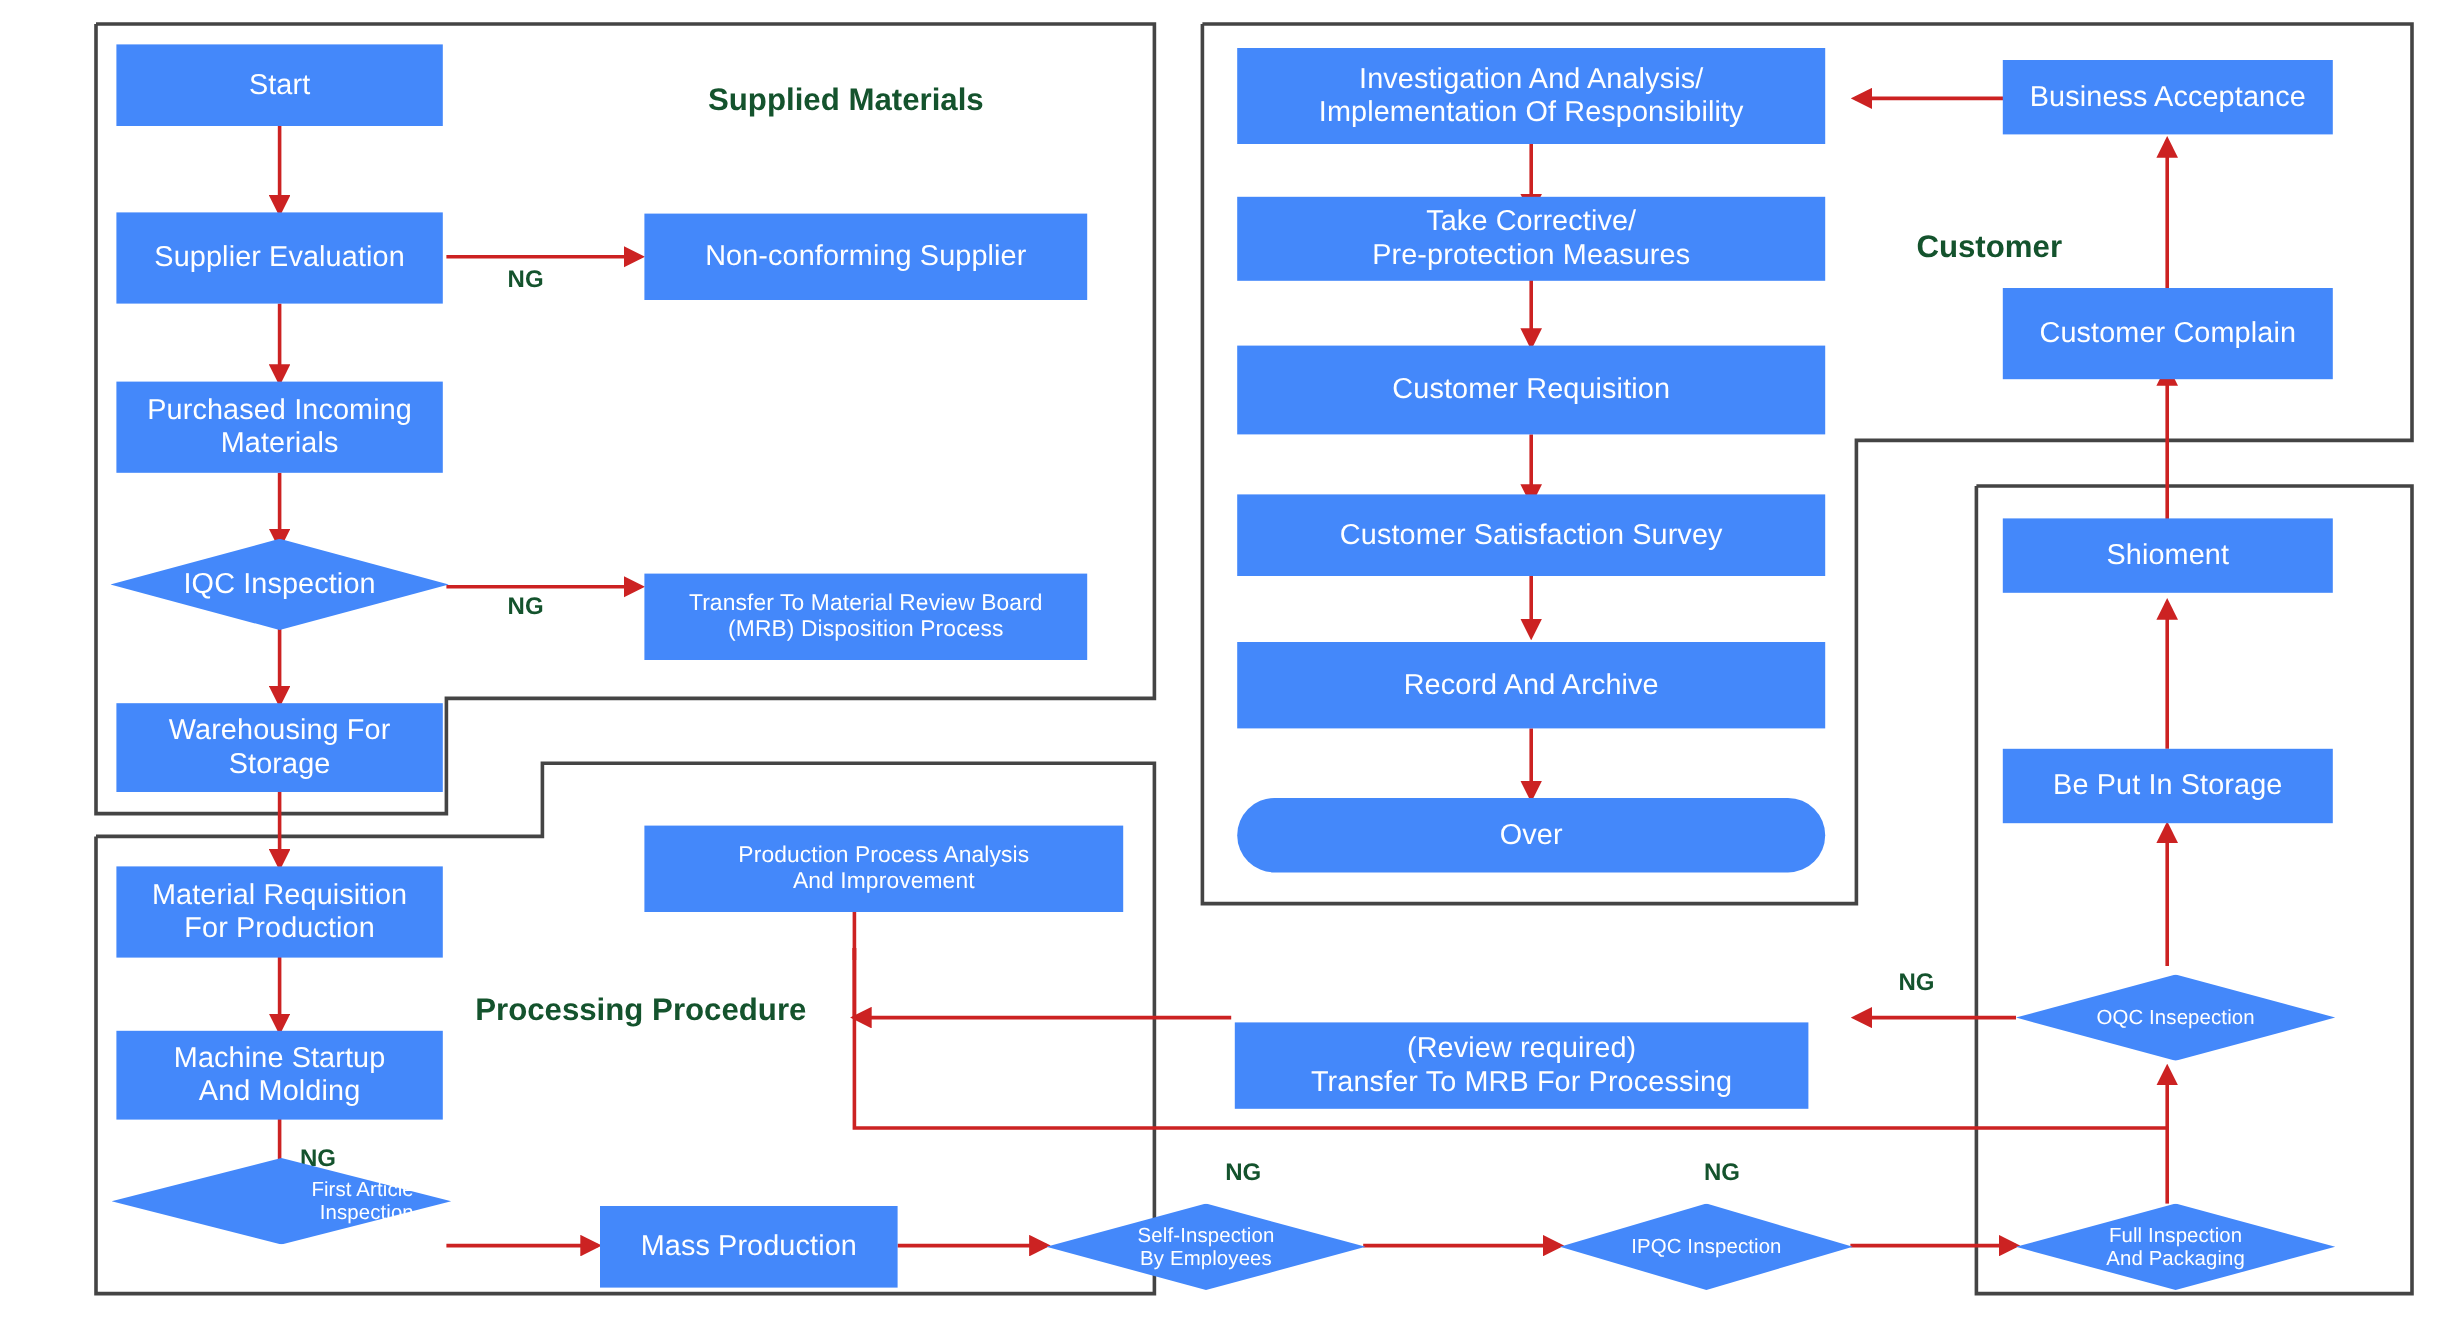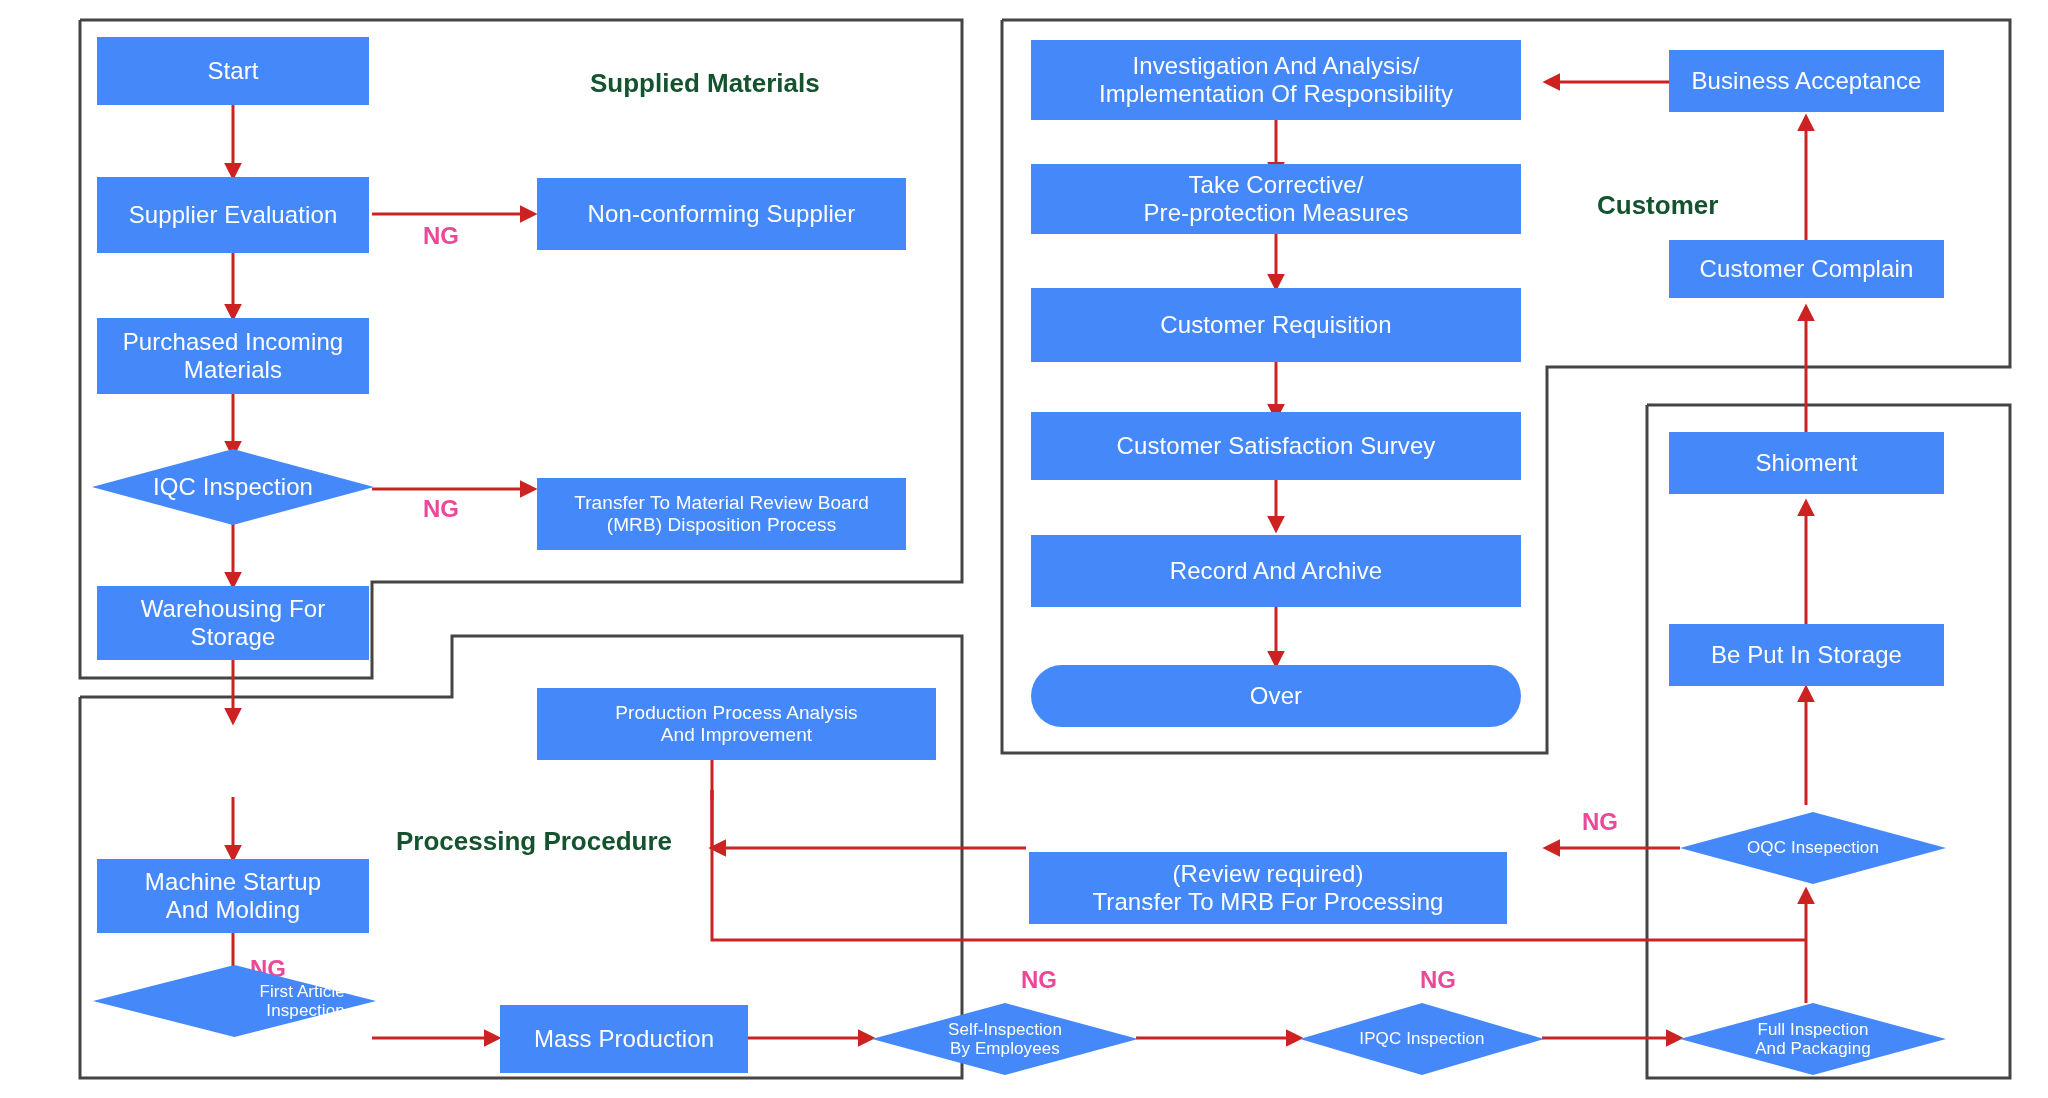--- a/index.html
+++ b/index.html
@@ -72,23 +72,23 @@
   
   #wires{
     position:absolute;
     left:0; top:0;
     width:2048px; height:1098px;
     pointer-events:none;
   }
   
   .edge-label{
     position:absolute;
-    color:#ec4899;
+    color:#14532d;
     font-weight:bold;
-    font-size:24px;
+    font-size:20px;
     white-space:nowrap;
   }
 </style>
 </head>
 <body>
 
 <div id="canvas">
 
   <svg id="groups" viewBox="0 0 2048 1098" width="2048" height="1098">
 
@@ -177,20 +177,22 @@
     <span class="dmd-shape"></span>
     <span class="dmd-label" style="width:94%;">IQC Inspection</span>
   </div>
 
   <div class="node rect fs-19" style="left:537px; top:478px; width:369px; height:72px;">Transfer To Material Review Board
 (MRB) Disposition Process</div>
 
   <div class="node rect fs-24" style="left:97px; top:586px; width:272px; height:74px;">Warehousing For
 Storage</div>
 
+  <div class="node rect fs-24" style="left:97px; top:722px; width:272px; height:76px;">Material Requisition
+For Production</div>
 
   <div class="node rect fs-24" style="left:97px; top:859px; width:272px; height:74px;">Machine Startup
 And Molding</div>
 
   <div class="node rect fs-19" style="left:537px; top:688px; width:399px; height:72px;">Production Process Analysis
 And Improvement</div>
 
   <div class="node diamond fs-17" style="left:93px; top:965px; width:283px; height:72px;text-align:right;">
     <span class="dmd-shape"></span>
     <span class="dmd-label">First Article
@@ -221,21 +223,21 @@
     <span class="dmd-label" style="width:92%;">OQC Insepection</span>
   </div>
 
   <div class="node rect fs-24" style="left:1029px; top:852px; width:478px; height:72px;">(Review required)
 Transfer To MRB For Processing</div>
 
   <div class="node rect fs-24" style="left:1669px; top:624px; width:275px; height:62px;">Be Put In Storage</div>
 
   <div class="node rect fs-24" style="left:1669px; top:432px; width:275px; height:62px;">Shioment</div>
 
-  <div class="node rect fs-24" style="left:1669px; top:240px; width:275px; height:58px;text-align:center;">Customer Complain</div>
+  <div class="node rect fs-24" style="left:1669px; top:240px; width:275px; height:76px;text-align:center;">Customer Complain</div>
 
   <div class="node rect fs-24" style="left:1669px; top:50px; width:275px; height:62px;">Business Acceptance</div>
 
   <div class="node rect fs-24" style="left:1031px; top:40px; width:490px; height:80px;">Investigation And Analysis/
 Implementation Of Responsibility</div>
 
   <div class="node rect fs-24" style="left:1031px; top:164px; width:490px; height:70px;">Take Corrective/
 Pre-protection Measures</div>
 
   <div class="node rect fs-24" style="left:1031px; top:288px; width:490px; height:74px;">Customer Requisition</div>

